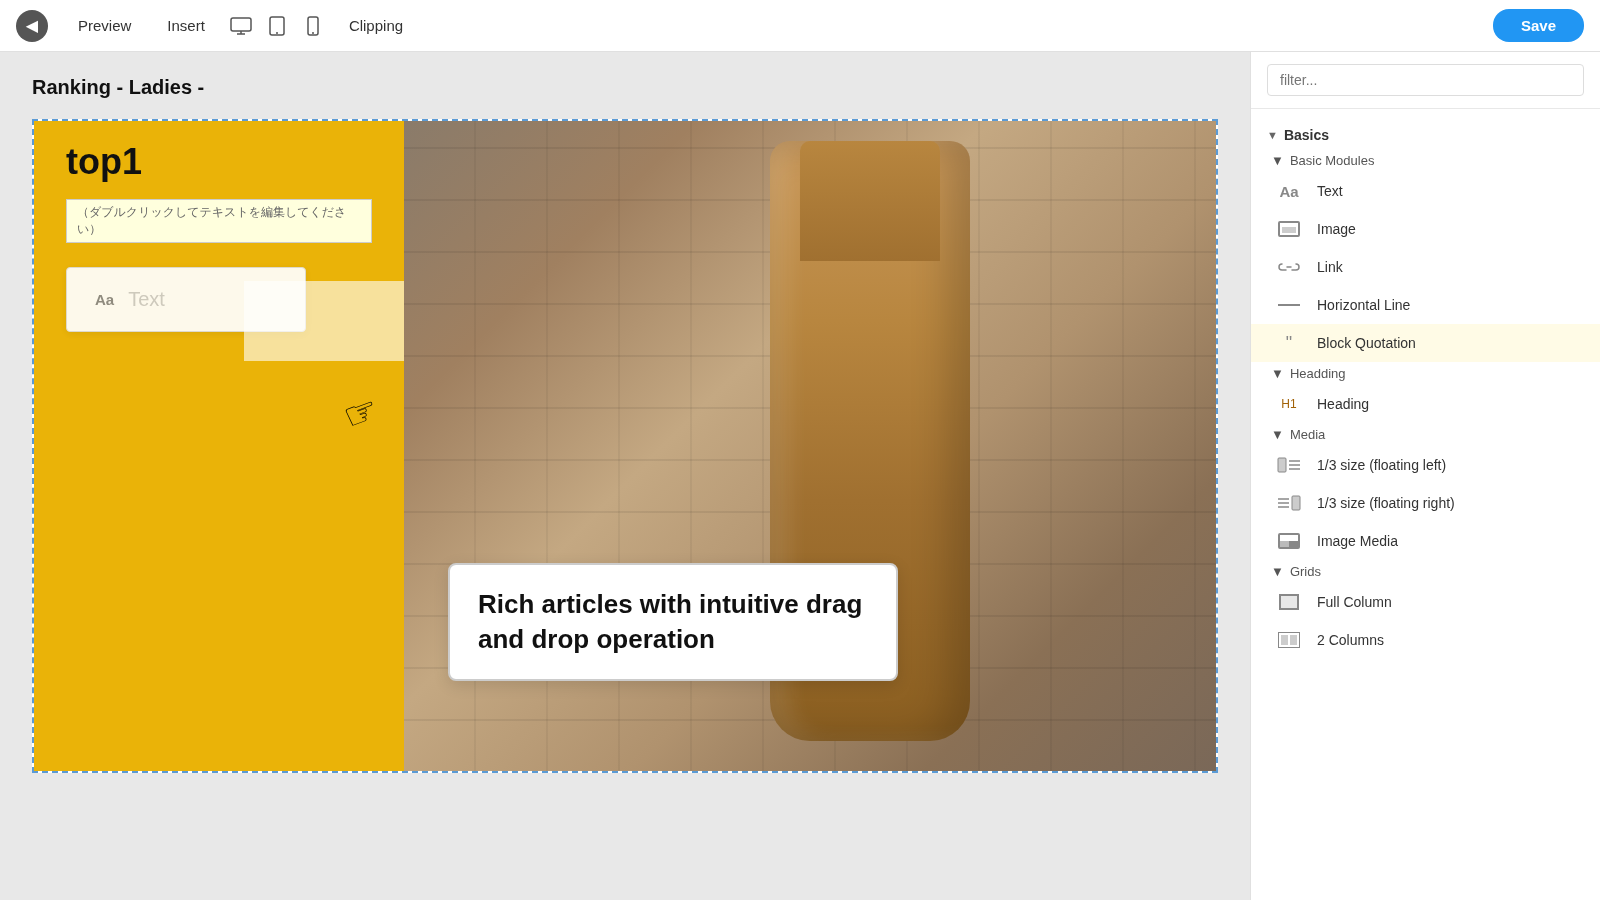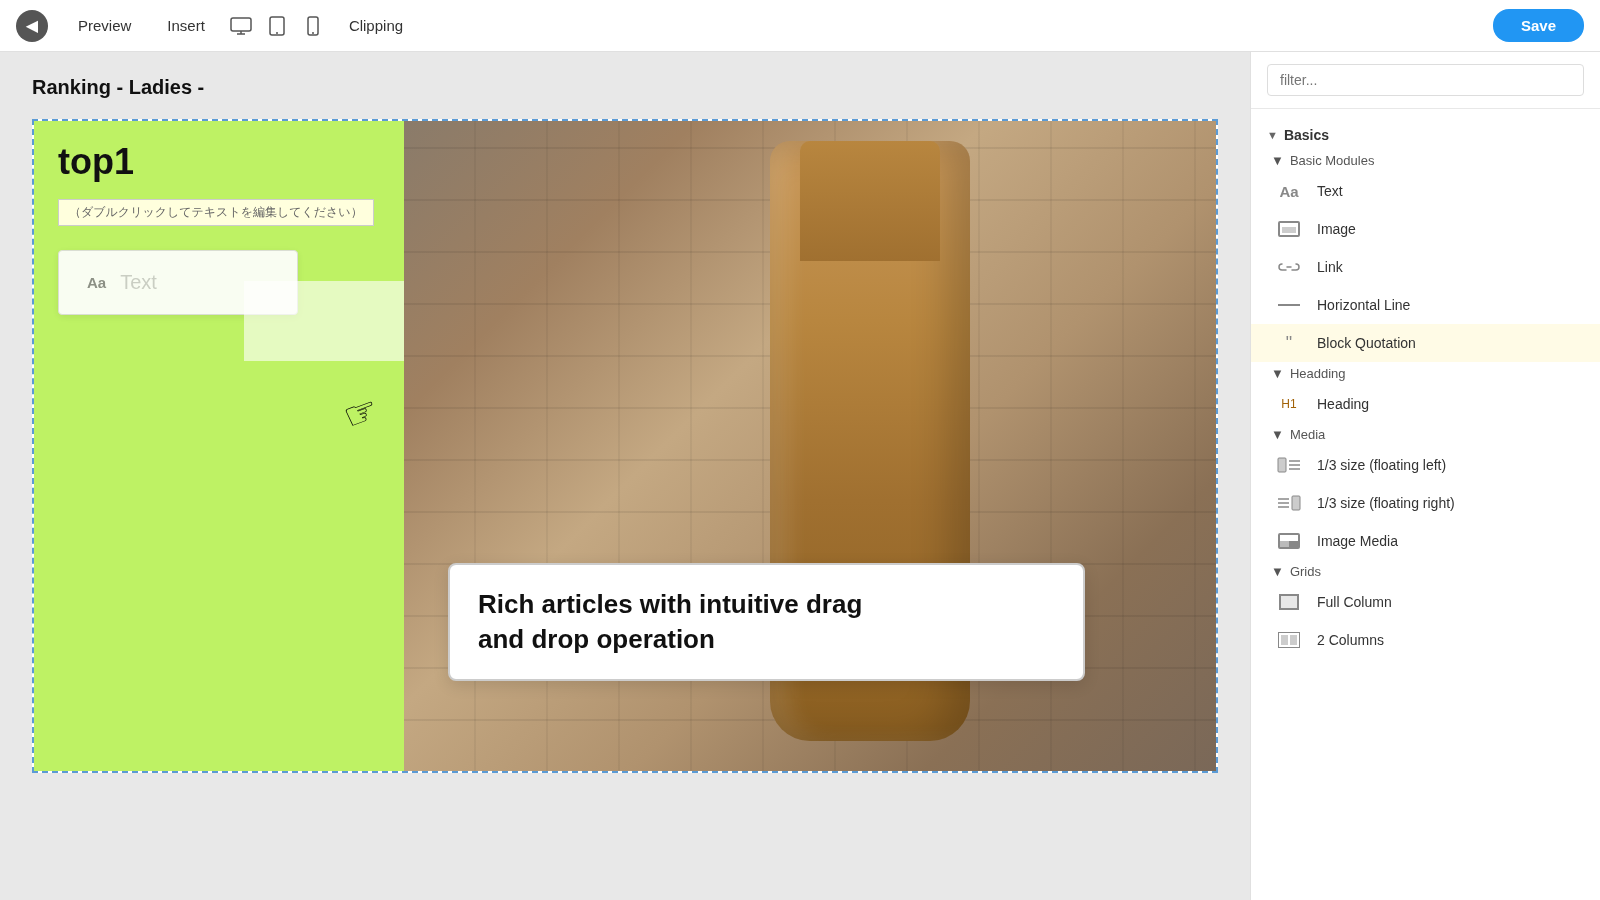--- a/index.html
+++ b/index.html
@@ -100,22 +100,22 @@
 
     .canvas-inner {
       display: flex;
       height: 650px;
     }
 
     
     .canvas-left {
       width: 370px;
       flex-shrink: 0;
-      background: #bef264;
-      padding: 20px 24px;
+      background: #eab308;
+      padding: 20px 32px;
       position: relative;
       z-index: 2;
     }
 
     .canvas-top1 {
       font-size: 36px;
       font-weight: 700;
       color: #111;
       margin-bottom: 16px;
     }
@@ -245,21 +245,21 @@
       height: 120px;
       background: linear-gradient(180deg, #b8863f 0%, #a07030 100%);
       border-radius: 10px 10px 0 0;
     }
 
     
     .callout {
       position: absolute;
       left: 44px;
       bottom: 90px;
-      width: 637px;
+      width: 450px;
       background: #fff;
       border: 2px solid #ccc;
       border-radius: 8px;
       padding: 22px 28px;
       box-shadow: 0 4px 16px rgba(0,0,0,0.12);
       z-index: 5;
     }
     .callout-text {
       font-size: 26px;
       font-weight: 800;

